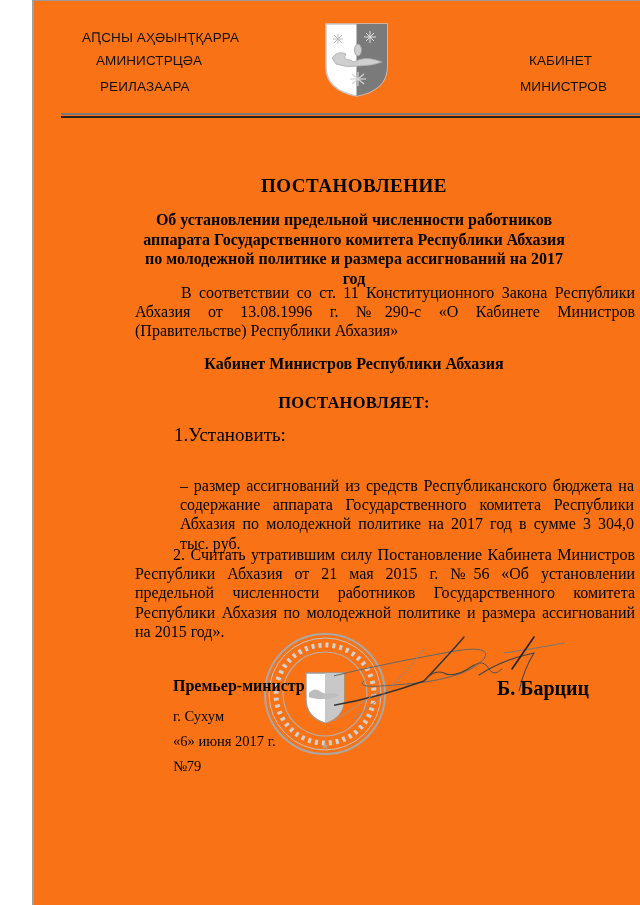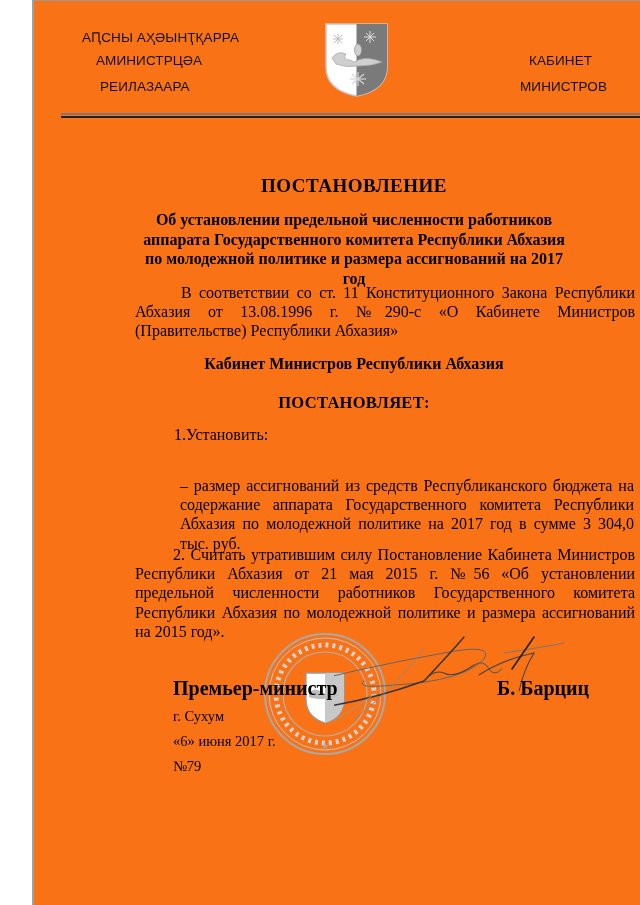--- a/index.html
+++ b/index.html
@@ -17,26 +17,26 @@
 
   .serif { font-family: "Liberation Serif", serif; color: #000; }
   .title { position: absolute; left: 0; width: 640px; top: 174px; text-align: center; font-weight: bold; font-size: 19px; letter-spacing: 0.5px; }
   .subject { position: absolute; left: 100px; width: 440px; top: 209px; text-align: center; font-weight: bold; font-size: 16px; line-height: 19.5px; }
   .para { position: absolute; left: 101px; width: 500px; font-size: 16px; line-height: 19.2px; text-align: justify; }
   .p1 { top: 282px; }
   .indent { text-indent: 46px; }
   .center-bold { position: absolute; left: 0; width: 640px; text-align: center; font-weight: bold; font-size: 16px; }
   .cabinet { top: 354px; }
   .decree { top: 392px; font-size: 16.5px; letter-spacing: 0.3px; }
-  .item1 { position: absolute; left: 140px; top: 424px; font-size: 16px; line-height: 19.2px; }
+  .item1 { position: absolute; left: 140px; top: 424px; font-size: 19px; line-height: 19.2px; }
   .sub { position: absolute; left: 146px; width: 454px; font-size: 16px; line-height: 19.2px; text-align: justify; }
   .sub1 { top: 443px; }
   .sub2 { top: 475px; }
   .item2 { top: 544px; }
-  .sign-title { position: absolute; left: 139px; top: 676px; font-weight: bold; font-size: 20px; }
+  .sign-title { position: absolute; left: 139px; top: 676px; font-weight: bold; font-size: 16px; }
   .sign-name { position: absolute; left: 463px; top: 676px; font-weight: bold; font-size: 20px; }
   .place { position: absolute; left: 139px; font-size: 14.5px; }
   .city { top: 707px; }
   .date { top: 732px; }
   .num { top: 757px; }
   .stamp { position: absolute; left: 228px; top: 630px; width: 126px; height: 126px; }
   .signature { position: absolute; left: 300px; top: 628px; width: 300px; height: 110px; }
 </style>
 </head>
 <body>

